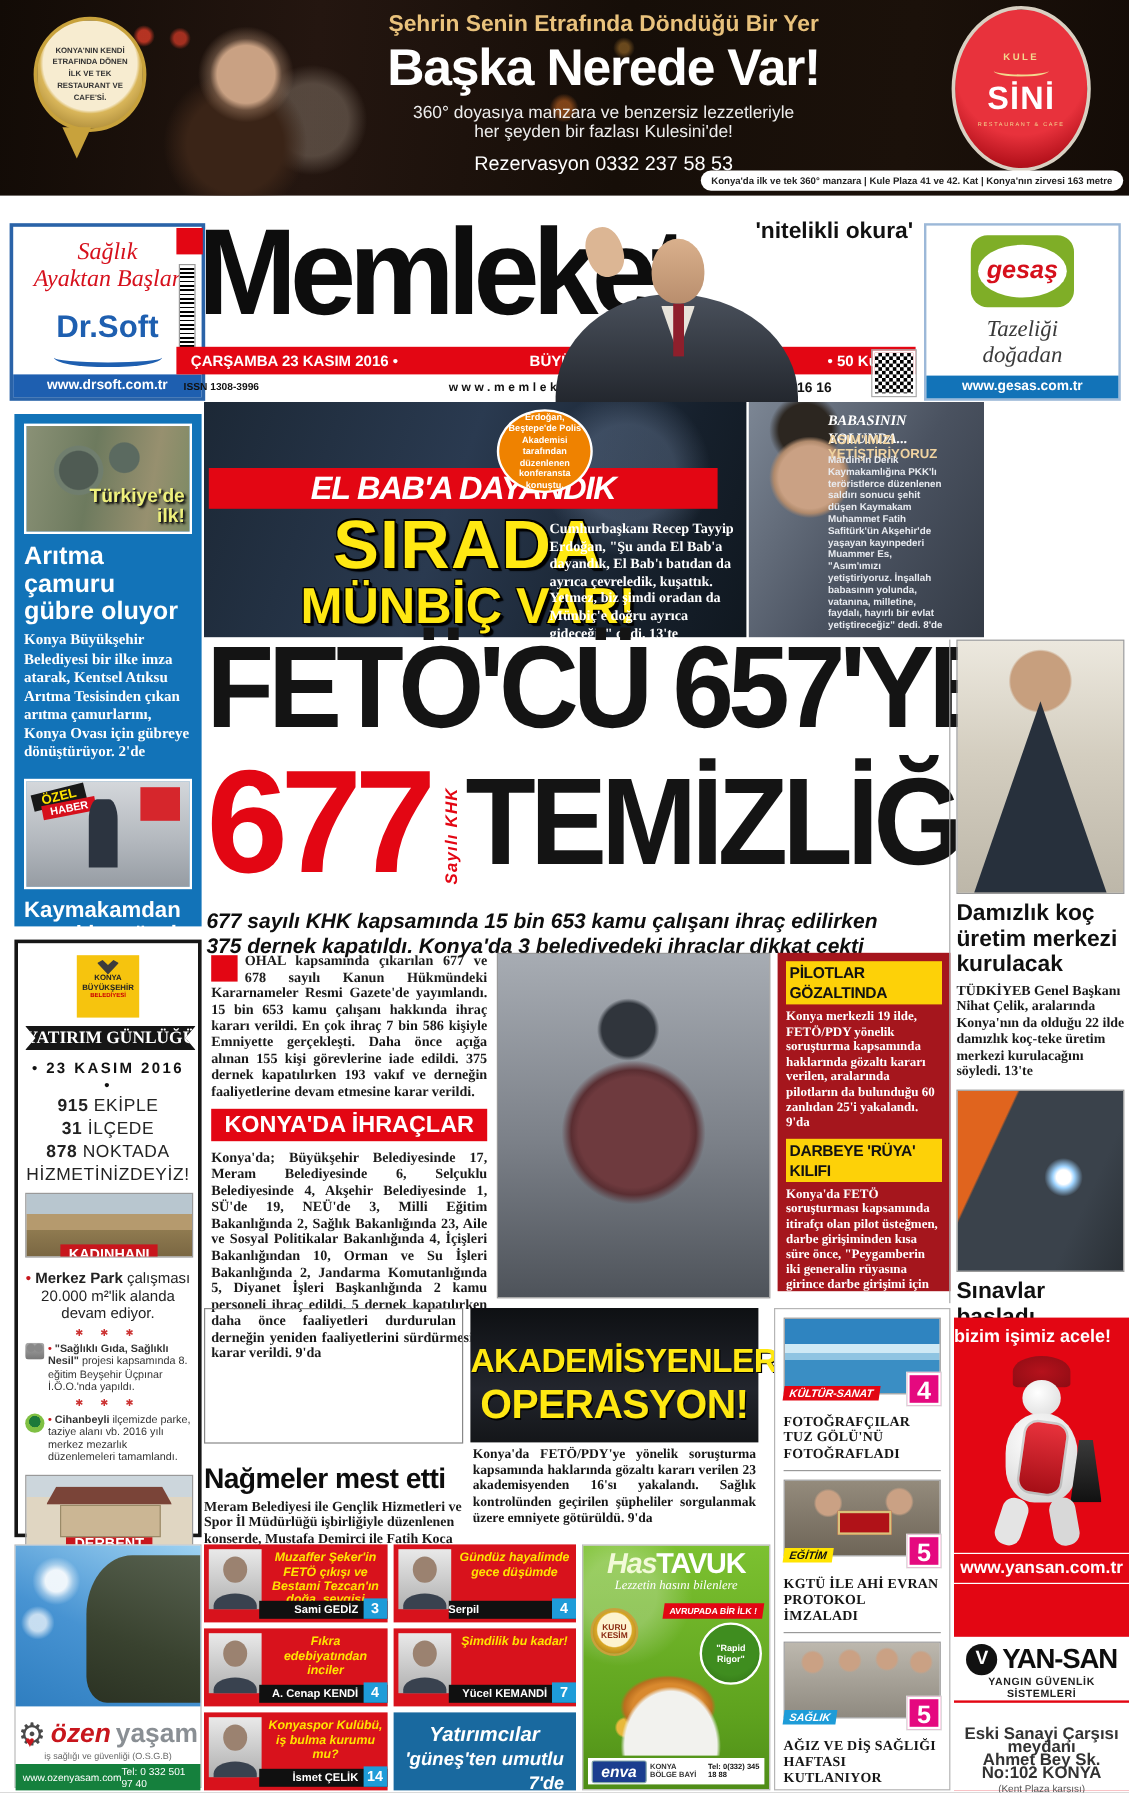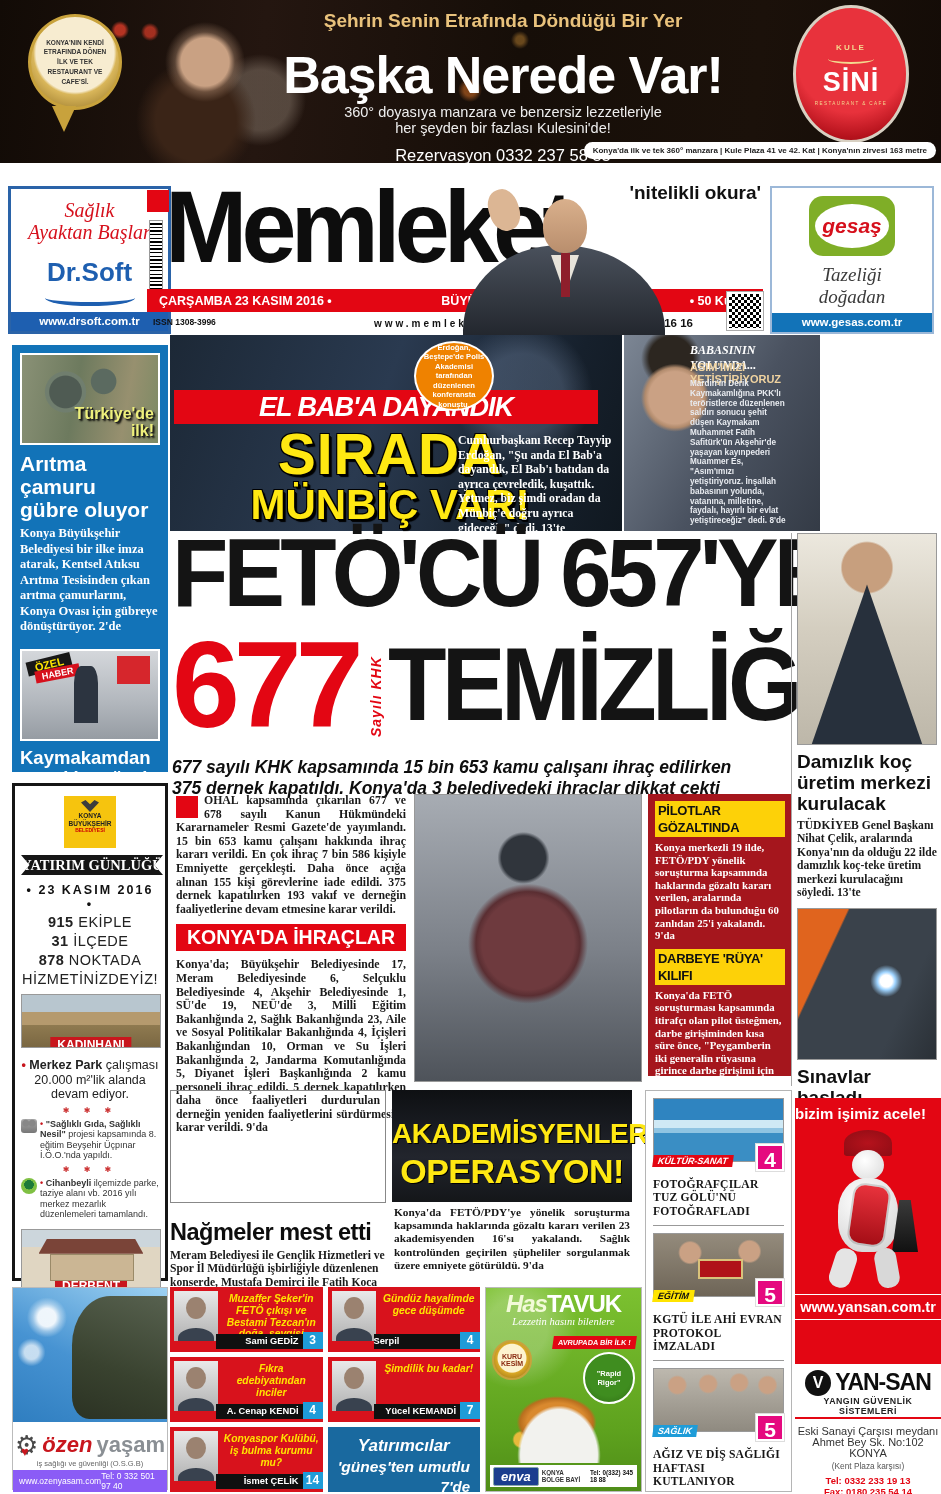--- a/index.html
+++ b/index.html
@@ -19,21 +19,21 @@
  radial-gradient(circle at 150px 32px,rgba(220,60,40,.7) 0 5px,transparent 9px),
  radial-gradient(circle at 470px 90px,rgba(230,120,40,.5) 0 6px,transparent 12px),
  radial-gradient(circle at 520px 40px,rgba(230,160,60,.4) 0 4px,transparent 9px),
  radial-gradient(circle at 260px 100px,rgba(236,220,200,.25) 0 30px,transparent 46px)}
 .ta-badge{position:absolute;left:28px;top:14px;width:94px;height:96px;border-radius:50%;
  background:radial-gradient(circle at 50% 40%,#f7ecd0 0 56%,#d9b65a 60%,#8a6a20);border:3px solid #c8a23c;
  color:#333;font-size:6.5px;font-weight:bold;text-align:center;display:flex;align-items:center;justify-content:center;padding:10px;line-height:1.5}
 .ta-ribbon{position:absolute;left:52px;top:106px;width:0;height:0;border-left:12px solid transparent;border-right:12px solid transparent;border-top:26px solid #c8a23c}
 .ta-text{position:absolute;left:268px;top:10px;width:470px;text-align:center}
 .ta-tagline{color:#e9c27c;font-size:19px;font-weight:bold}
-.ta-head{color:#fff;font-size:52px;font-weight:900;letter-spacing:-1px;line-height:50px;margin-top:18px}
+.ta-head{color:#fff;font-size:43px;font-weight:900;letter-spacing:-1px;line-height:50px;margin-top:0}
 .ta-sub{color:#eee;font-size:14.5px;margin-top:4px}
 .ta-res{color:#fff;font-size:16.5px;margin-top:10px}
 .sini{position:absolute;left:793px;top:5px;width:116px;height:138px;border-radius:50%;
  background:radial-gradient(circle at 50% 38%,#e8323c 0 55%,#b5121c 80%,#7e0a12);border:3px solid #d8d0c2;
  display:flex;flex-direction:column;align-items:center;justify-content:center;color:#fff}
 .sini-kule{font-size:8px;color:#f3d98f;font-weight:bold;letter-spacing:2px}
 .sini-tower{width:46px;height:10px;border-bottom:2px solid #f3d98f;border-radius:0 0 50% 50%;margin:2px 0 3px}
 .sini-name{font-size:27px;font-weight:900;letter-spacing:1px}
 .sini-sub{font-size:4.6px;color:#f3d98f;letter-spacing:1.4px;margin-top:3px}
 .ta-foot{position:absolute;right:5px;bottom:4px;height:17px;background:#fff;border-radius:9px;color:#222;font-size:8px;line-height:17px;padding:0 9px;font-weight:bold}
@@ -115,21 +115,21 @@
  radial-gradient(circle at 22% 22%,rgba(255,255,255,.9) 0 9px,rgba(255,255,255,.4) 14px,transparent 20px),
  radial-gradient(circle at 12% 48%,rgba(255,255,255,.7) 0 7px,transparent 14px),
  radial-gradient(circle at 66% 60%,#e8c50e 0 26px,#c7a408 30px,transparent 33px),
  linear-gradient(205deg,#9ed2f2,#4793d2 55%,#2f7ec0)}
 .ozen-ph::after{content:"";position:absolute;right:0;top:8px;width:62%;height:92%;background:linear-gradient(200deg,#57614f,#39422f 60%,#2b3223);border-radius:40% 0 0 18%}
 .ozen-strip{height:45px;display:flex;align-items:center;justify-content:center;gap:4px}
 .ozen-gear{position:relative;font-size:26px;color:#4a4a4a;line-height:26px}
 .ozen-heart{position:absolute;left:6px;top:7px;font-size:13px;color:#c8161d}
 .ozen-t1{color:#c8161d;font-weight:900;font-style:italic;font-size:22px}
 .ozen-t2{color:#8a8f94;font-weight:900;font-size:22px}
-.ozen-bar{height:22px;background:#8b5cf6;color:#fff;font-size:8.5px;display:flex;align-items:center;justify-content:space-between;padding:0 6px}
+.ozen-bar{height:22px;background:#15803d;color:#fff;font-size:8.5px;display:flex;align-items:center;justify-content:space-between;padding:0 6px}
 .ozen-osgb{font-size:7.5px;color:#666;text-align:center;margin-top:-8px;padding-bottom:2px}
 
 
 .elbab{left:170px;top:335px;width:452px;height:196px;background:
  radial-gradient(circle at 78% 30%,rgba(120,140,170,.35) 0 40px,transparent 70px),
  linear-gradient(110deg,#1c2836,#2a3a50 45%,#16202c 80%,#101820)}
 .eb-banner{position:absolute;left:4px;top:55px;width:424px;background:#e30613;color:#fff;font-weight:900;font-size:27px;line-height:34px;text-align:center;letter-spacing:-1px}
 .eb-y{position:absolute;left:0;width:440px;text-align:center;color:#ffe812;font-weight:900;text-shadow:2px 2px 0 #000,-1px -1px 0 #000,1px -1px 0 #000,-1px 1px 0 #000,3px 3px 1px #000}
 .eb-y1{top:86px;font-size:57px;letter-spacing:1px}
 .eb-y2{top:146px;font-size:42px}
@@ -249,21 +249,21 @@
 .ys-ext{position:absolute;left:34px;top:56px;width:34px;height:58px;background:linear-gradient(#e8323c,#a50e16);border-radius:10px;transform:rotate(8deg);box-shadow:0 0 0 2px rgba(0,0,0,.15)}
 .ys-horn{position:absolute;right:0;top:70px;width:26px;height:52px;background:linear-gradient(#3a3a3a,#111);clip-path:polygon(28% 0,72% 0,100% 100%,0 100%)}
 .ys-leg{position:absolute;left:14px;top:118px;width:22px;height:40px;background:#e4e4e4;border-radius:10px;transform:rotate(18deg)}
 .ys-leg2{position:absolute;left:58px;top:118px;width:22px;height:40px;background:#d8d8d8;border-radius:10px;transform:rotate(-10deg)}
 .ys-url{border-top:1px solid #fff;border-bottom:1px solid #fff;color:#fff;font-weight:900;font-size:14.5px;text-align:center;line-height:24px;margin-top:6px}
 .ys-white{position:absolute;left:0;right:0;bottom:0;height:128px;background:#fff;text-align:center}
 .ys-logorow{display:flex;align-items:center;justify-content:center;gap:4px;margin-top:5px}
 .ys-v{width:26px;height:26px;border-radius:50%;background:#111;color:#fff;font-weight:900;font-size:16px;line-height:26px}
 .ys-name{font-weight:900;font-size:23px;color:#0d0d0d;letter-spacing:-1px}
 .ys-sub{font-size:8.8px;font-weight:bold;color:#222;letter-spacing:.5px;border-bottom:2px solid #e30613;display:inline-block;padding-bottom:1px}
-.ys-addr{font-size:11px;font-weight:normal;color:#333;line-height:11px;margin-top:7px}
+.ys-addr{font-size:14px;font-weight:bold;color:#333;line-height:11px;margin-top:20px}
 .ys-kent{font-size:8.3px;color:#555;margin-top:2px}
 .ys-tel{font-size:9.5px;font-weight:900;color:#e30613;line-height:11px;margin-top:4px}
 .ys-brands{display:flex;gap:2px;justify-content:center;margin-top:4px}
 .ys-brands i{width:11px;height:8px;background:#cfcfcf;border:1px solid #999}
 </style>
 </head>
 <body>
 
 <div class="page">
 

